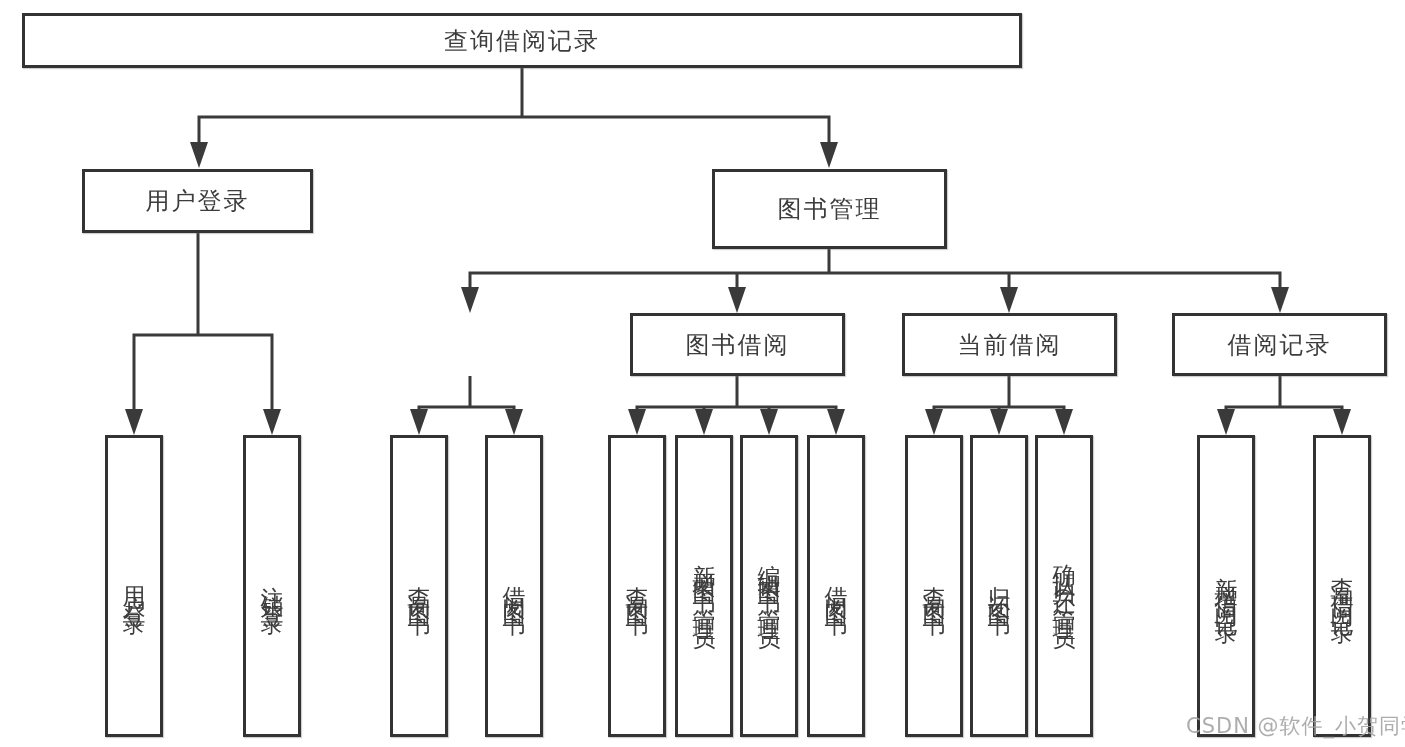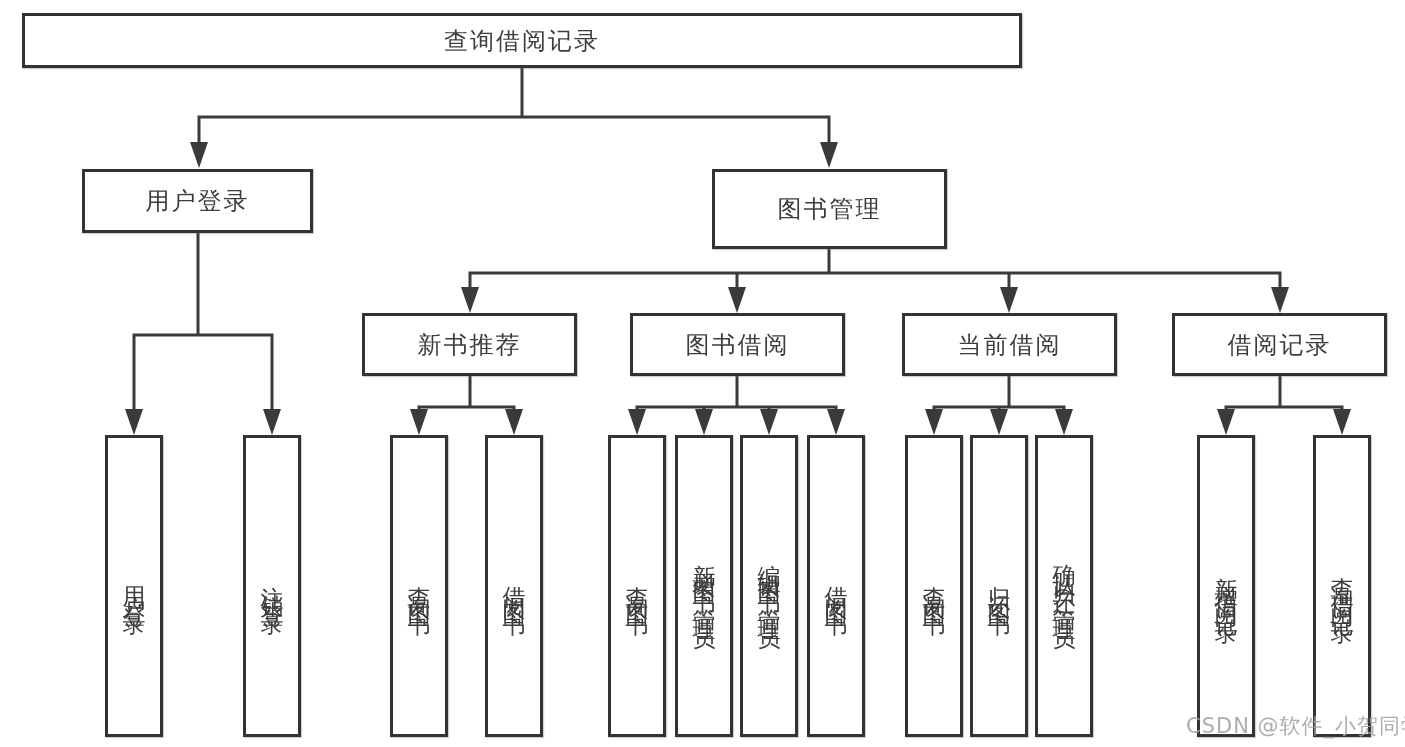--- a/index.html
+++ b/index.html
@@ -102,23 +102,20 @@
     <span class="h-label">查询借阅记录</span>
   </div>
 
   <div class="box n-login">
     <span class="h-label">用户登录</span>
   </div>
   <div class="box n-mgmt">
     <span class="h-label">图书管理</span>
   </div>
 
-  <div class="box n-sec n-sec0">
-    <span class="h-label">新书推荐</span>
-  </div>
   <div class="box n-sec n-sec2">
     <span class="h-label">当前借阅</span>
   </div>
   <div class="box n-sec n-sec1">
     <span class="h-label">图书借阅</span>
   </div>
   <div class="box n-sec n-sec3">
     <span class="h-label">借阅记录</span>
   </div>
 

